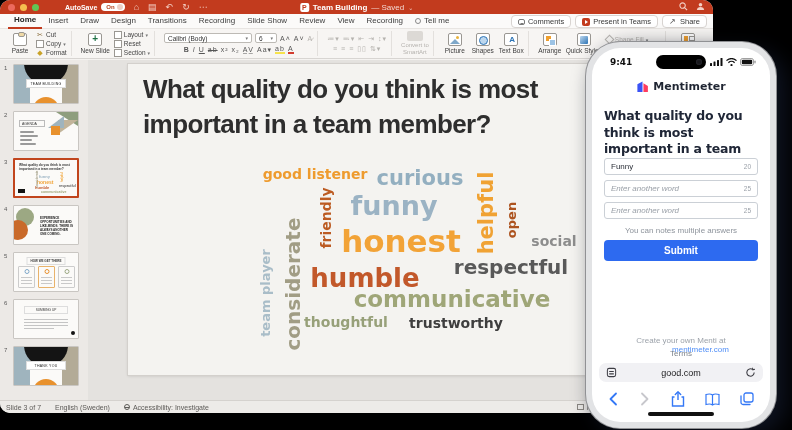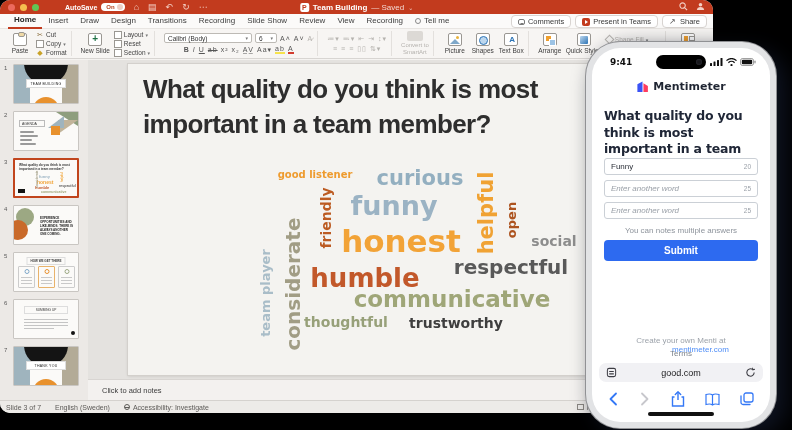--- a/index.html
+++ b/index.html
@@ -473,39 +473,36 @@
           </div>
         </div>
 
       <div class="editor">
         <div class="slide">
           <div class="slide-title">
             <div>What quality do you think is most</div>
             <div>important in a team member?</div>
           </div>
           <div class="cloud" id="cloud">
-              <div class="word" style="left: 187px; top: 110px; font-size: 10px; color: rgb(238, 155, 46);">good listener</div>
+              <div class="word" style="left: 187px; top: 110px; font-size: 14px; color: rgb(238, 155, 46);">good listener</div>
               <div class="word" style="left: 292px; top: 114px; font-size: 21px; color: rgb(147, 175, 192);">curious</div>
               <div class="word rot" style="left: 198px; top: 154px; font-size: 14px; color: rgb(188, 91, 34);">friendly</div>
               <div class="word" style="left: 266px; top: 141px; font-size: 27px; color: rgb(155, 179, 196);">funny</div>
               <div class="word rot" style="left: 358px; top: 149px; font-size: 21px; color: rgb(240, 162, 51);">helpful</div>
               <div class="word rot" style="left: 383px; top: 156px; font-size: 13px; color: rgb(173, 83, 31);">open</div>
               <div class="word" style="left: 273px; top: 177px; font-size: 31px; color: rgb(242, 163, 55);">honest</div>
               <div class="word" style="left: 426px; top: 177px; font-size: 14px; color: rgb(141, 141, 141);">social</div>
               <div class="word rot" style="left: 165px; top: 220px; font-size: 20px; color: rgb(161, 157, 133);">considerate</div>
               <div class="word" style="left: 383px; top: 203px; font-size: 20px; color: rgb(89, 89, 89);">respectful</div>
               <div class="word" style="left: 237px; top: 214px; font-size: 26px; color: rgb(194, 88, 42);">humble</div>
               <div class="word" style="left: 324px; top: 235px; font-size: 23px; color: rgb(159, 166, 120);">communicative</div>
               <div class="word rot" style="left: 137px; top: 229px; font-size: 13px; color: rgb(169, 189, 200);">team player</div>
               <div class="word" style="left: 218px; top: 258px; font-size: 14px; color: rgb(151, 160, 121);">thoughtful</div>
               <div class="word" style="left: 328px; top: 259px; font-size: 14px; color: rgb(62, 62, 62);">trustworthy</div>
             </div>
-        </div>
-        <div class="notesbar">
-          <span>Click to add notes</span>
         </div>
       </div>
     </div>
 
     <div class="statusbar">
       <span>Slide 3 of 7</span>
       <span>English (Sweden)</span>
       <span class="sb-item">
           <span class="person-ic"></span>
           <span>Accessibility: Investigate</span>

